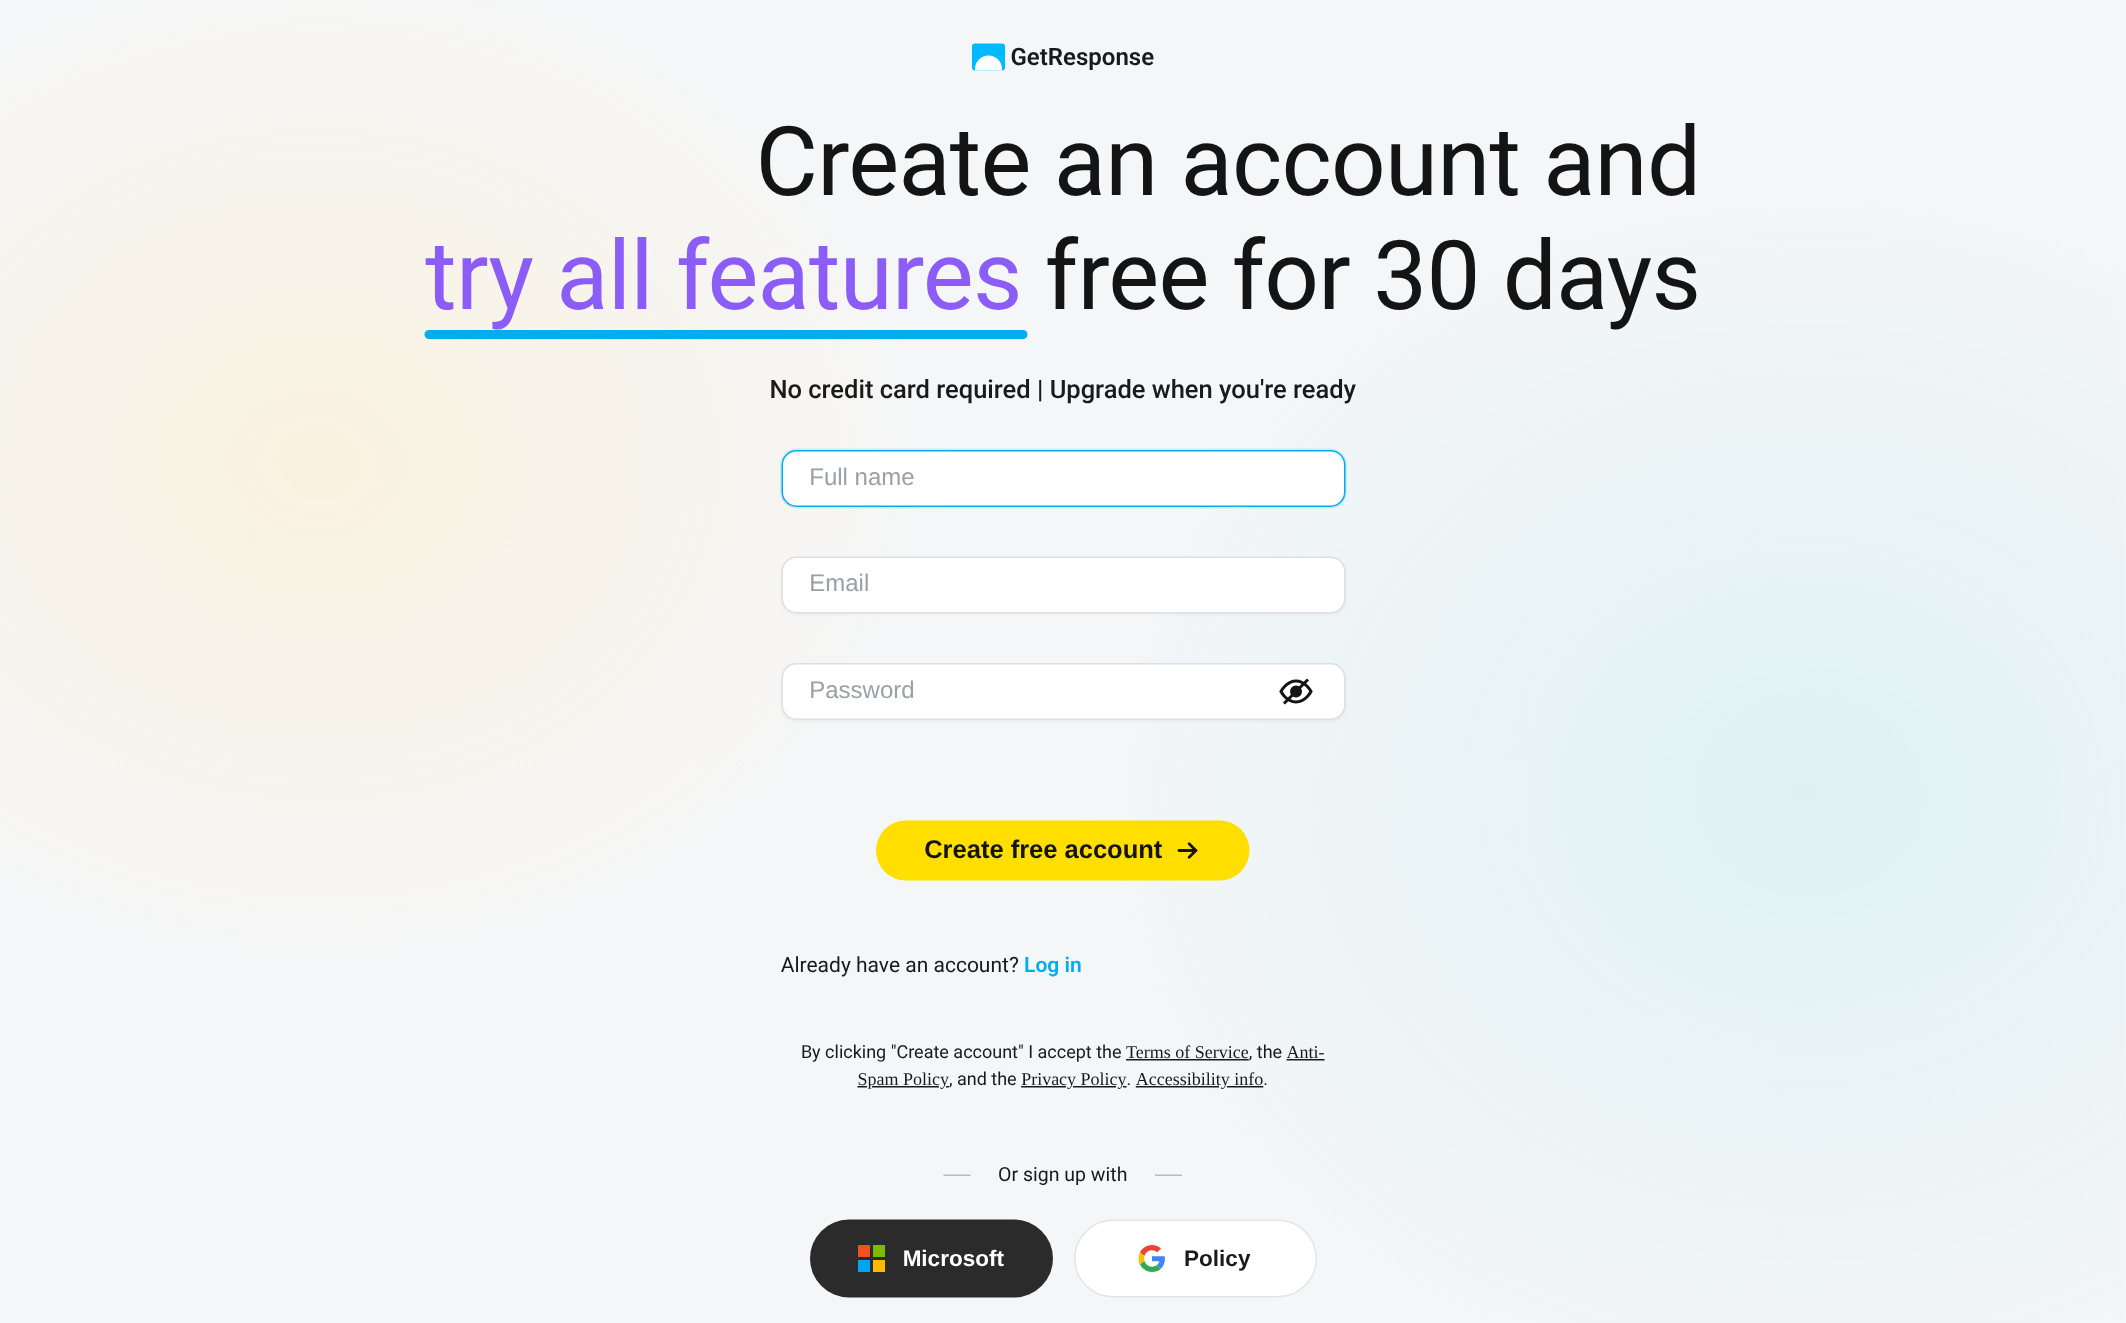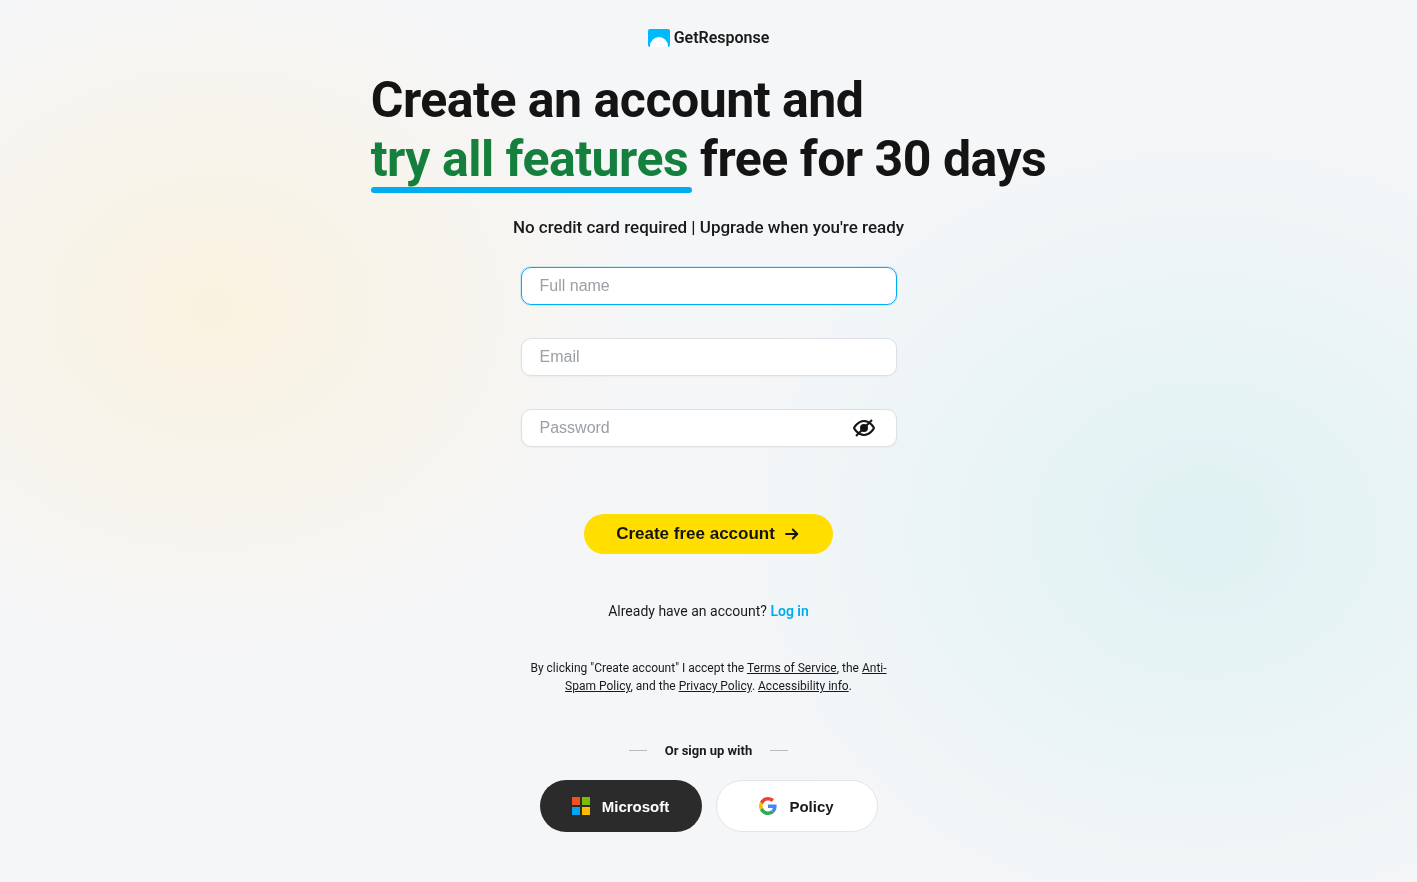--- a/index.html
+++ b/index.html
@@ -43,29 +43,29 @@
   height: 18px;
   background: #fff;
   border-radius: 50%;
 }
 .logo-text {
   font-weight: 600;
   font-size: 16px;
   color: #1a1a1a;
 }
 h1 {
-  font-size: 50px;
-  font-weight: 700;
+  font-size: 64px;
+  font-weight: 400;
   color: #141414;
-  text-align: left;
+  text-align: right;
   line-height: 1.18;
   letter-spacing: -0.5px;
 }
 .highlight {
-  color: #15803d;
+  color: #8b5cf6;
   position: relative;
   display: inline-block;
 }
 .highlight::after {
   content: "";
   position: absolute;
   left: 0;
   right: -4px;
   bottom: -4px;
   height: 6px;
@@ -131,48 +131,49 @@
   font-size: 17px;
   font-weight: 700;
   color: #141414;
   display: flex;
   align-items: center;
   gap: 8px;
   cursor: pointer;
 }
 .login-row {
   margin-top: 16px;
-  text-align: center;
+  text-align: left;
   font-size: 14px;
   color: #1a1a1a;
 }
 .login-row a {
   color: #00aeef;
   text-decoration: none;
   font-weight: 600;
 }
 .legal {
   margin-top: 40px;
   width: 376px;
   text-align: center;
   font-size: 12px;
   color: #1a1a1a;
   line-height: 1.5;
 }
 .legal a {
   color: #1a1a1a;
   text-decoration: underline;
+  font-family: Liberation Serif, serif;
 }
 .divider-row {
   margin-top: 48px;
   display: flex;
   align-items: center;
   gap: 18px;
   font-size: 13px;
-  font-weight: 700;
+  font-weight: 400;
   color: #1a1a1a;
 }
 .divider-line {
   width: 18px;
   height: 1px;
   background: #b8bcc2;
 }
 .social-row {
   margin-top: 22px;
   display: flex;

